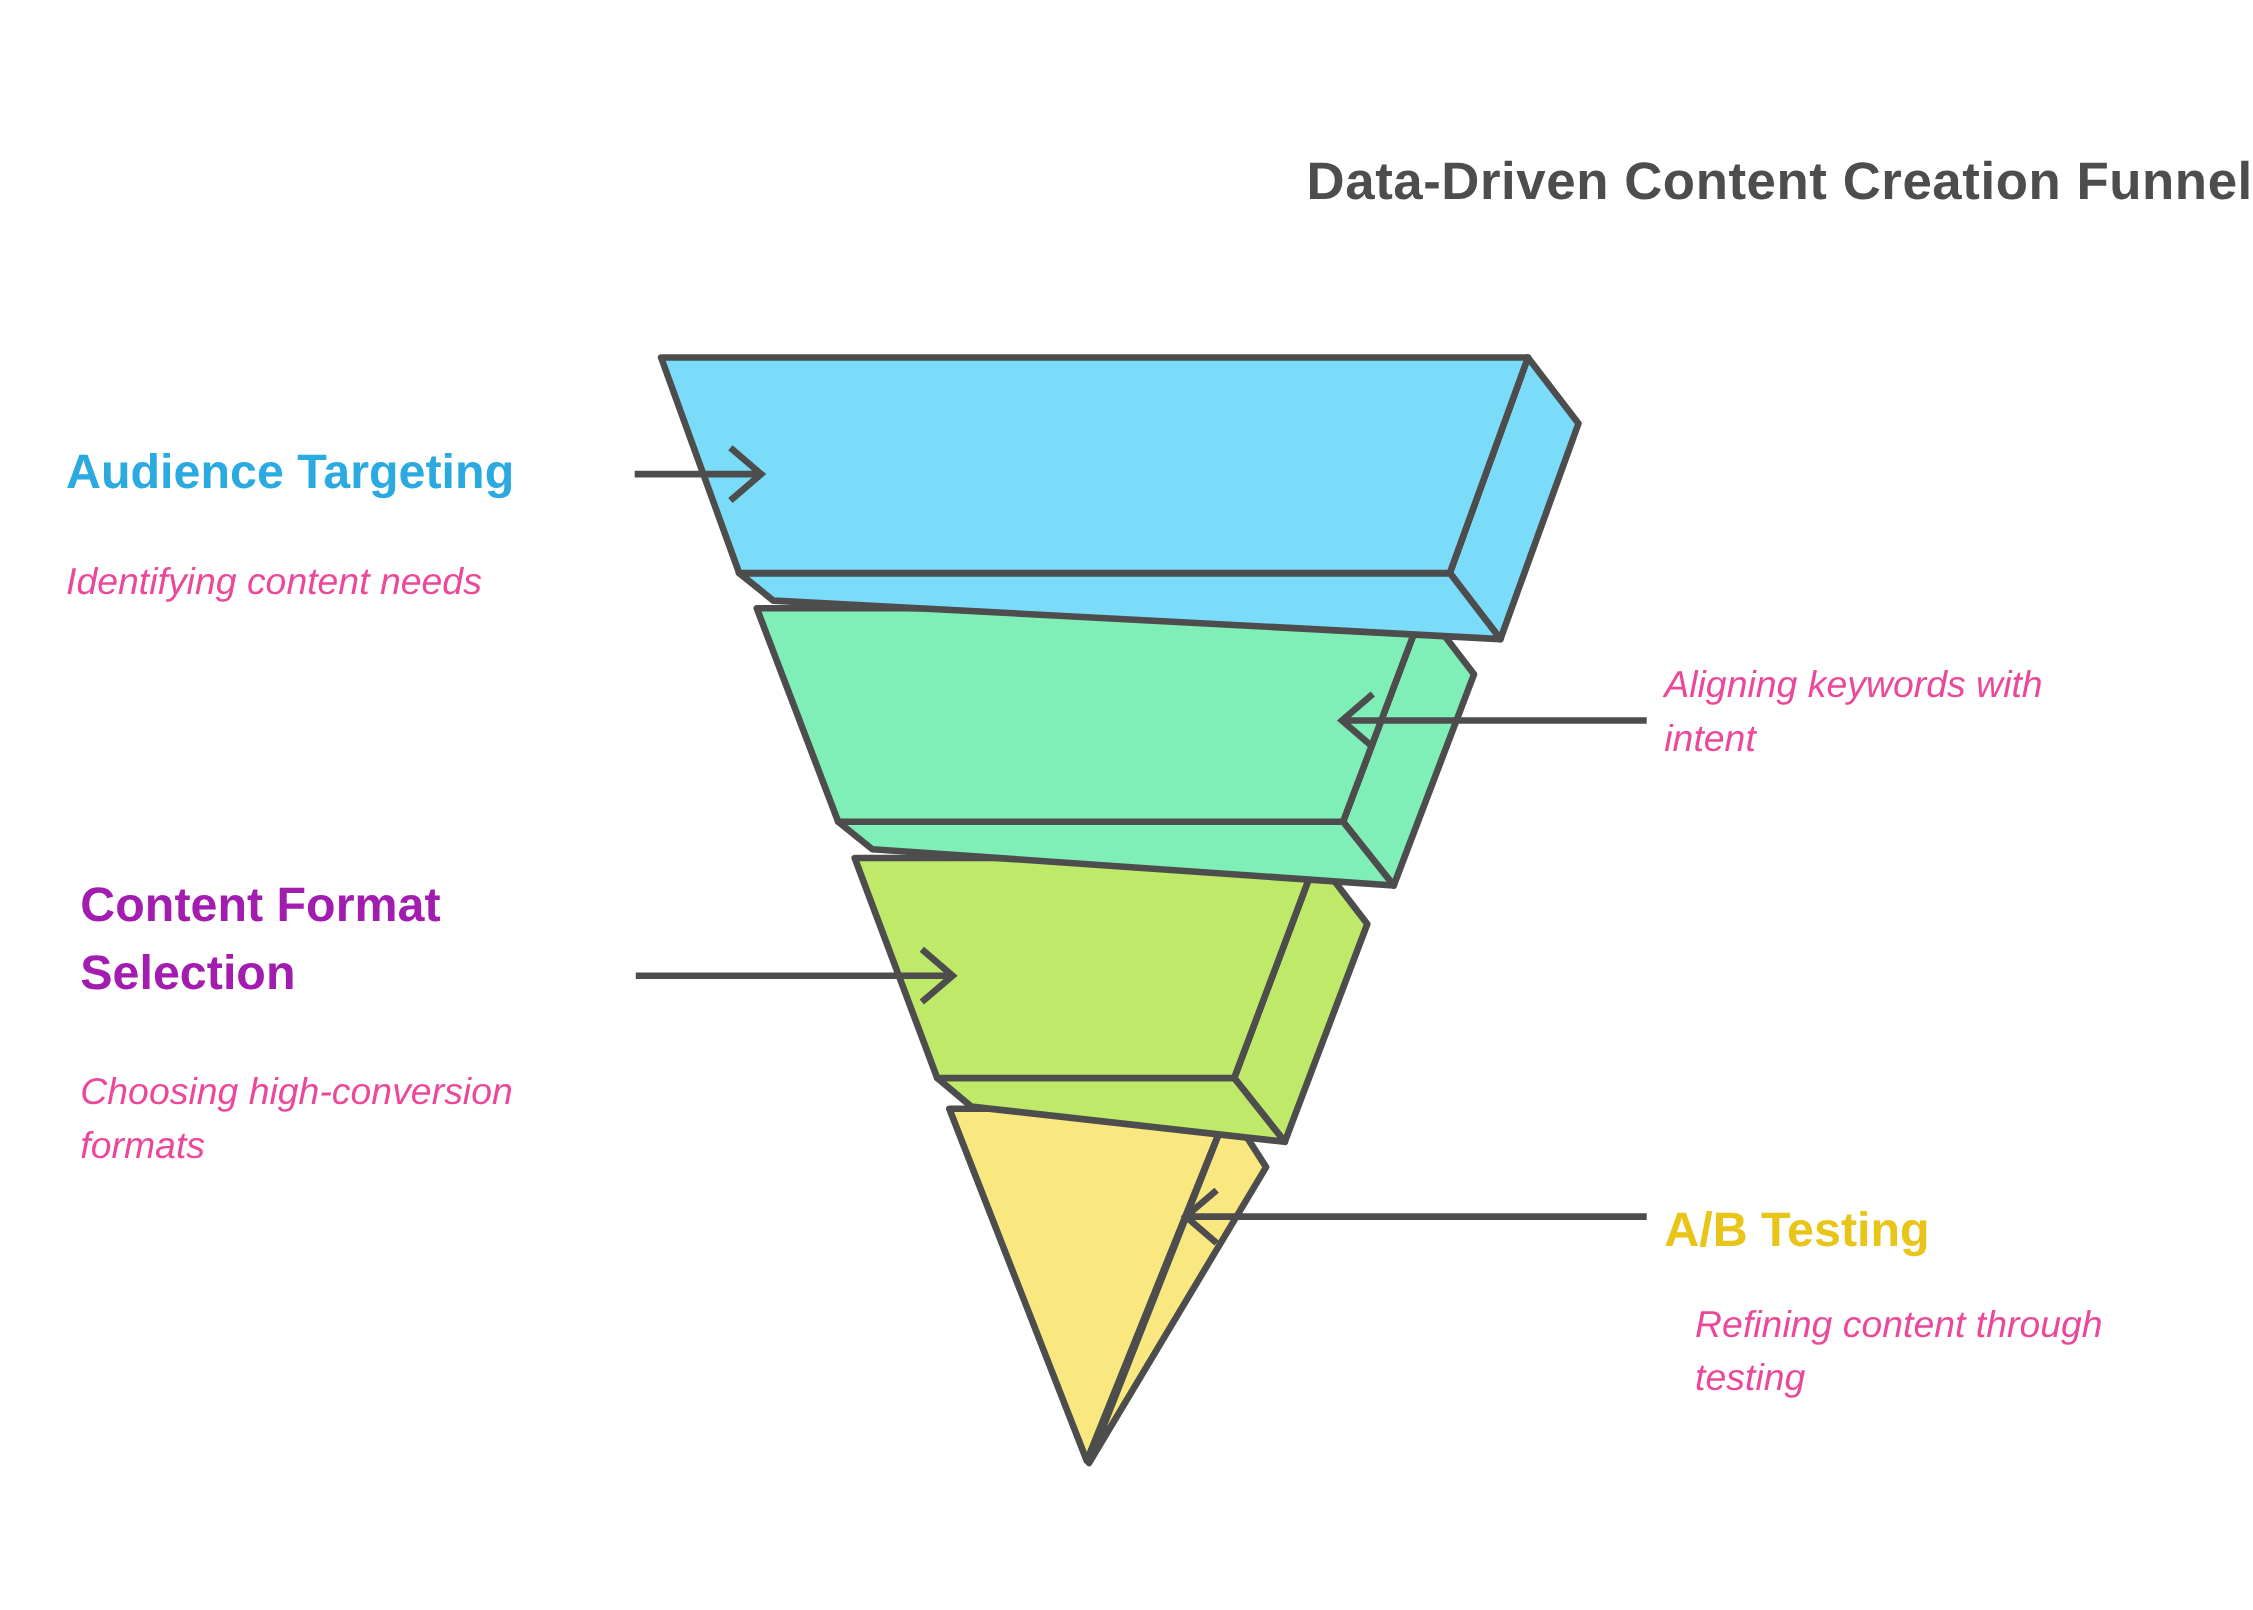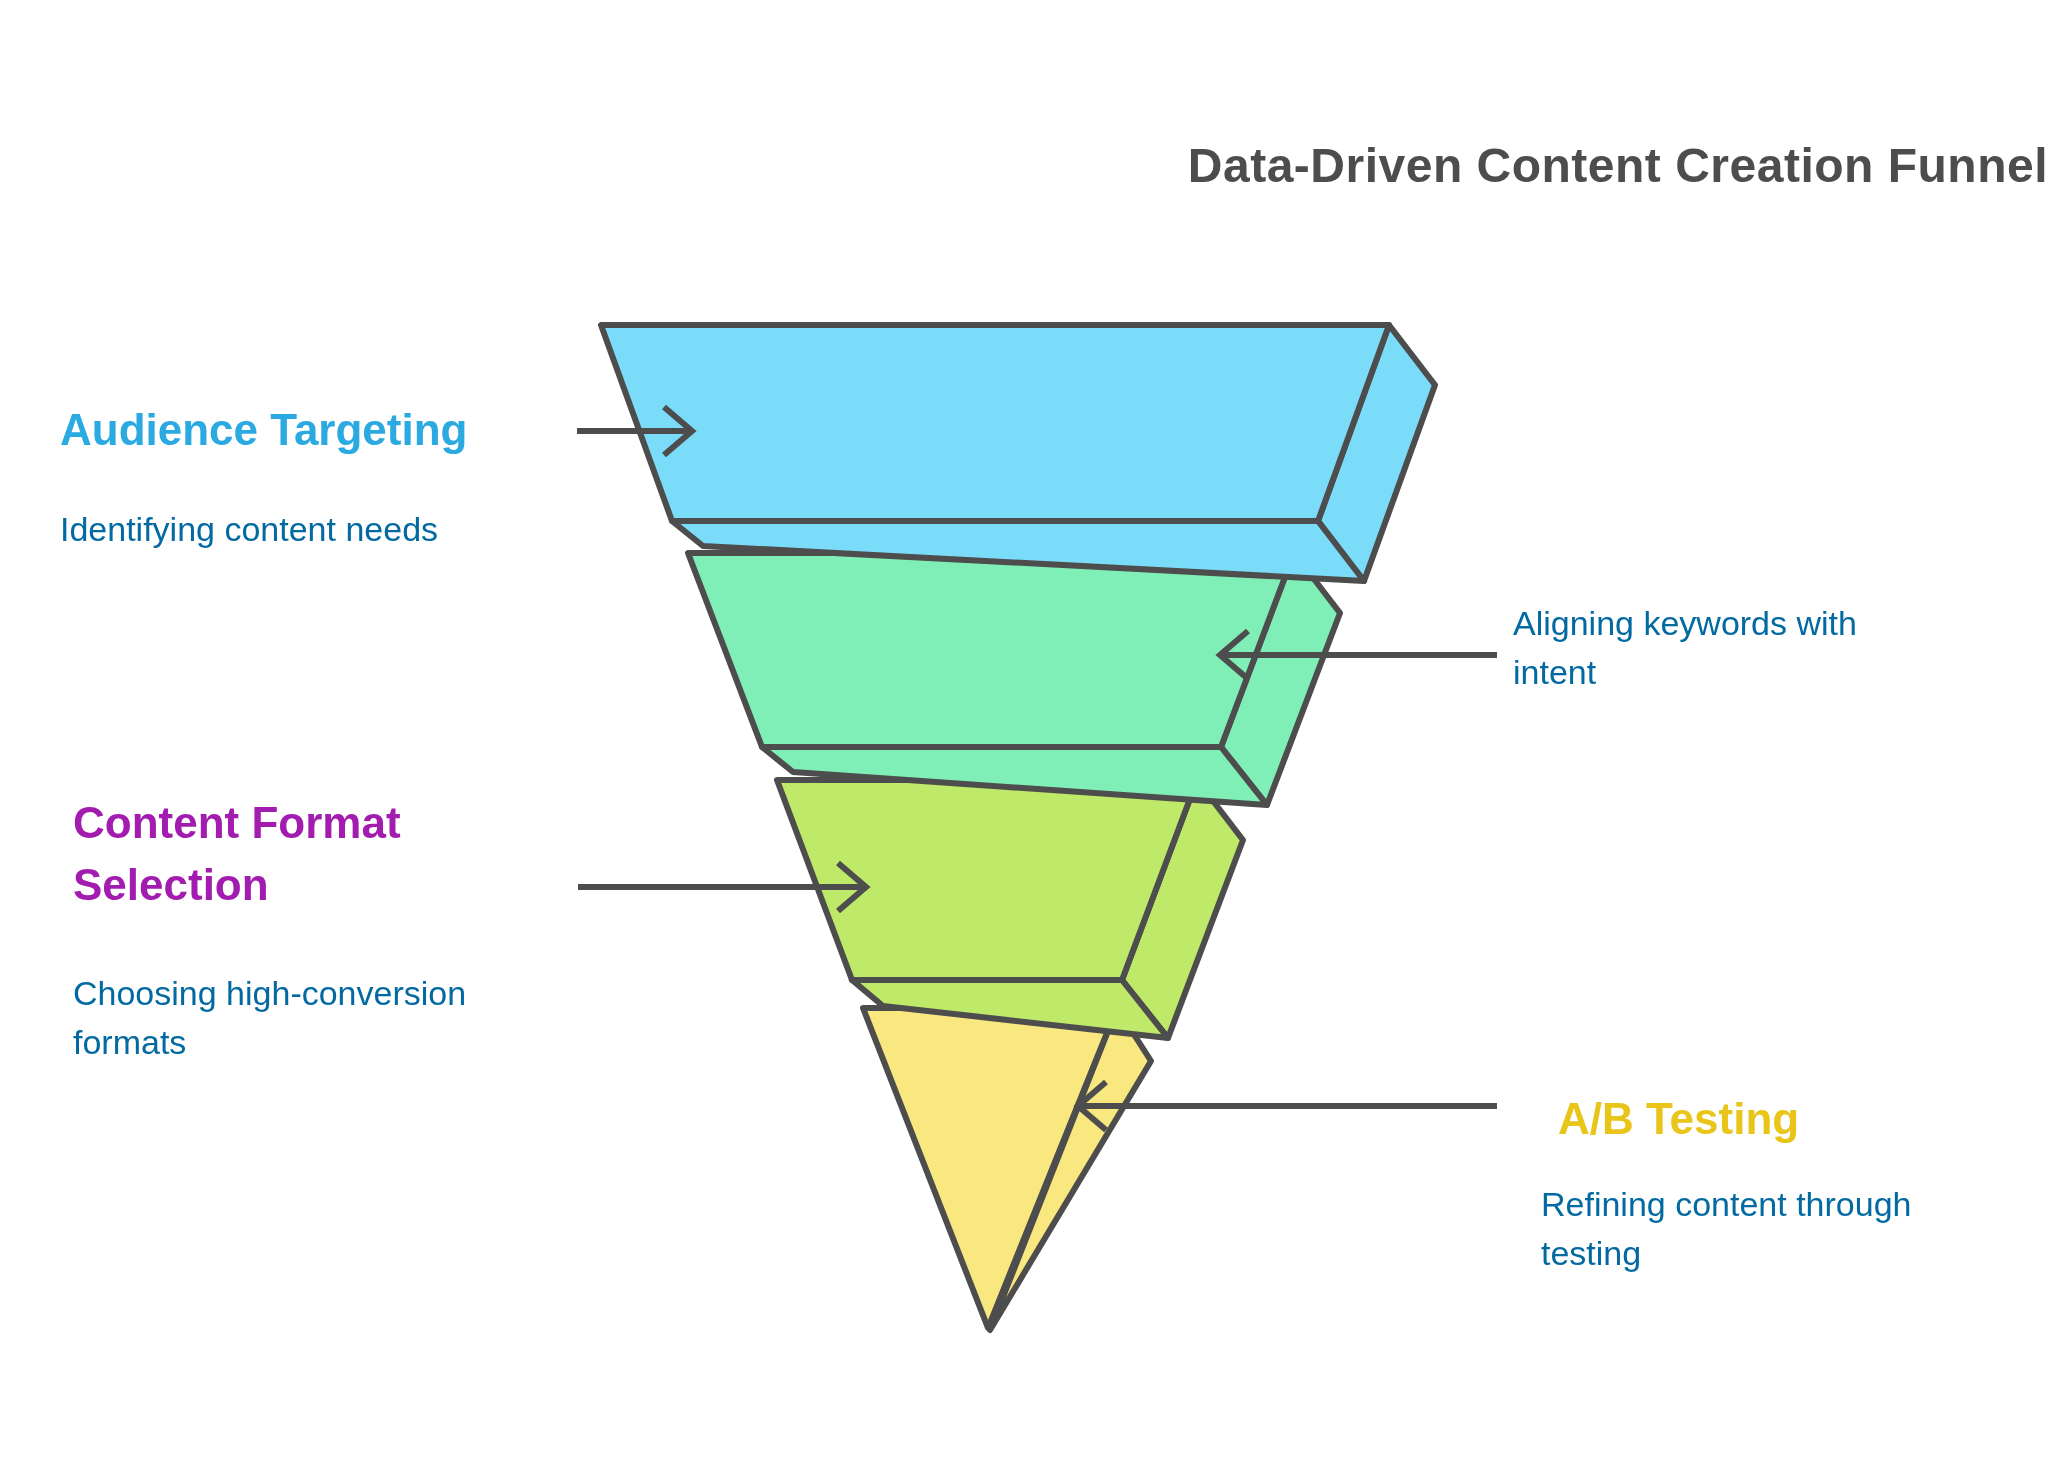--- a/index.html
+++ b/index.html
@@ -18,21 +18,21 @@
     color: #4D4D4D;
     letter-spacing: 0.5px;
   }
   svg.funnel-canvas { position: absolute; left: 0; top: 0; }
   .shape { stroke: #4D4D4D; stroke-width: 6; stroke-linejoin: round; }
   .arrow { stroke: #4D4D4D; stroke-width: 6; fill: none; stroke-linejoin: miter; }
   .label-block { position: absolute; }
   .label-block.align-right { }
   .label-block.align-left { text-align: left; }
   .stage-heading { font-size: 44px; font-weight: bold; line-height: 1.4; }
-  .stage-desc { font-size: 34px; color: #0369a1; line-height: 1.45; }
+  .stage-desc { font-size: 34px; color: #ec4899; line-height: 1.45; font-style: italic; }
   #block-audience   { left: 60px;   top: 399px;  width: 495px; }
   #block-audience .stage-desc  { margin-top: 44px; }
   #block-keyword    { left: 1513px; top: 563px;  width: 400px; }
   #block-keyword .stage-desc   { margin-top: 36px; }
   #block-format     { left: 73px;   top: 792px;  width: 480px; }
   #block-format .stage-desc    { margin-top: 54px; }
   #block-abtesting  { left: 1513px; top: 1088px; width: 430px; }
   #block-abtesting .stage-desc { margin-top: 30px; margin-left: 28px; }
 </style>
 </head>
@@ -79,15 +79,15 @@
 <div id="block-keyword" class="label-block align-left">
   <div class="stage-desc">Aligning keywords with intent</div>
 </div>
 
 <div id="block-format" class="label-block align-right">
   <div class="stage-heading" style="color: #a21caf;">Content Format Selection</div>
   <div class="stage-desc">Choosing high-conversion formats</div>
 </div>
 
 <div id="block-abtesting" class="label-block align-left">
-  <div class="stage-heading" style="color: rgb(233, 197, 25); margin-left: 45px;">A/B Testing</div>
+  <div class="stage-heading" style="color: rgb(233, 197, 25);">A/B Testing</div>
   <div class="stage-desc">Refining content through testing</div>
 </div>
 
 </body></html>

